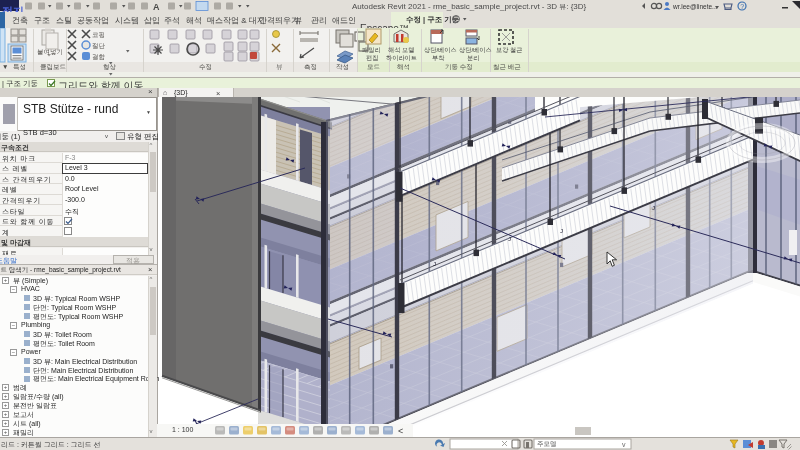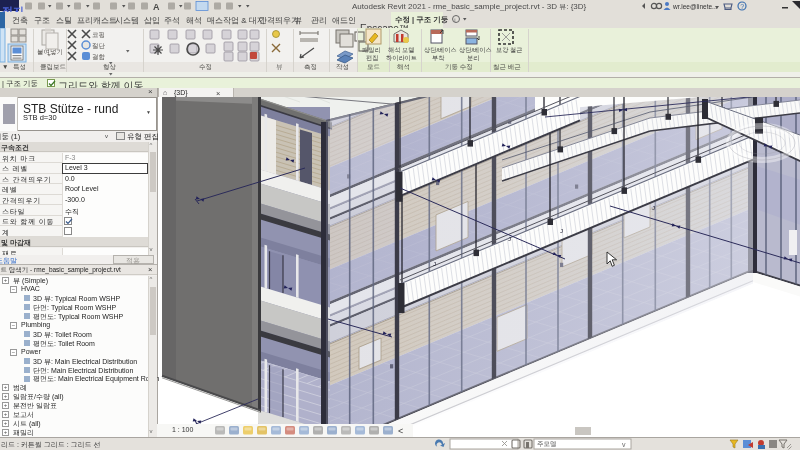--- a/index.html
+++ b/index.html
@@ -53,32 +53,32 @@
 <svg class="abs" style="left:714px;top:5px" width="8" height="6">
     <polygon points="1,1 5,1 3,4" fill="#555"></polygon>
   </svg>
 
 <div class="abs" style="left:0;top:12px;width:800px;height:16px;background:#e2dfd9"></div>
 <div class="abs" style="left:0;top:12px;width:5px;height:16px;background:#2c66a4"></div>
 <div class="abs" style="left:391px;top:12px;width:52px;height:16px;background:#e9f0d9"></div>
 <div class="txt" style="left:12px;top:15px;font-size:8px;color:#3a3a3a">건축</div>
 <div class="txt" style="left:34px;top:15px;font-size:8px;color:#3a3a3a">구조</div>
 <div class="txt" style="left:56px;top:15px;font-size:8px;color:#3a3a3a">스틸</div>
-<div class="txt" style="left:77px;top:15px;font-size:8px;color:#3a3a3a">프리캐스트</div>
+<div class="txt" style="left:77px;top:15px;font-size:8px;color:#3a3a3a">공동작업</div>
 <div class="txt" style="left:115px;top:15px;font-size:8px;color:#3a3a3a">시스템</div>
 <div class="txt" style="left:144px;top:15px;font-size:8px;color:#3a3a3a">삽입</div>
 <div class="txt" style="left:164px;top:15px;font-size:8px;color:#3a3a3a">주석</div>
 <div class="txt" style="left:186px;top:15px;font-size:8px;color:#3a3a3a">해석</div>
 <div class="txt" style="left:207px;top:15px;font-size:8px;color:#3a3a3a">매스작업 &amp; 대지</div>
 <div class="txt" style="left:259px;top:15px;font-size:8px;color:#3a3a3a">간격띄우기</div>
 <div class="txt" style="left:294px;top:15px;font-size:8px;color:#3a3a3a">뷰</div>
 <div class="txt" style="left:311px;top:15px;font-size:8px;color:#3a3a3a">관리</div>
 <div class="txt" style="left:332px;top:15px;font-size:8px;color:#3a3a3a">애드인</div>
 <div class="txt" style="left:360px;top:23px;font-size:10px;color:#3a3a3a">Enscape™</div>
-<div class="txt" style="left:395px;top:15px;font-size:7.5px;color:#333;font-weight:bold">수정 | 구조 기둥</div>
+<div class="txt" style="left:406px;top:15px;font-size:7.5px;color:#333;font-weight:bold">수정 | 구조 기둥</div>
 <svg class="abs" style="left:450px;top:14px" width="20" height="12">
     <circle cx="6" cy="5" r="3.5" fill="none" stroke="#666" stroke-width="1"></circle>
     <text x="4.2" y="7.5" font-size="6" fill="#666">i</text>
     <polygon points="13,4 16.5,4 14.75,6.5" fill="#555"></polygon>
   </svg>
 
 <div class="abs" style="left:0;top:28px;width:800px;height:50px;background:#f2f1ef"></div>
 <div class="abs" style="left:357px;top:28px;width:443px;height:50px;background:#e9f1da"></div>
 <div class="abs" style="left:0;top:62px;width:357px;height:10px;background:#e9e6e2"></div>
 <div class="abs" style="left:357px;top:62px;width:443px;height:10px;background:#e2ecce"></div>
@@ -871,21 +871,21 @@
   </svg>
 
 <div class="abs" style="left:0;top:88px;width:157px;height:9px;background:#d5d2cc"></div>
 <div class="txt" style="left:148px;top:87px;font-size:8px;color:#444">×</div>
 <div class="abs" style="left:0;top:97px;width:157px;height:340px;background:#f1efed"></div>
 <div class="abs" style="left:157px;top:88px;width:1px;height:349px;background:#a9a5a0"></div>
 <div class="abs" style="left:0;top:97px;width:157px;height:34px;background:#fff;border:1px solid #98948e"></div>
 <div class="abs" style="left:0;top:97px;width:18px;height:34px;background:#fbfbfa;border-right:1px solid #c5c2bc"></div>
 <div class="abs" style="left:3px;top:104px;width:12px;height:20px;background:#a0a0ac"></div>
 <div class="txt" style="left:23px;top:102px;font-size:12px;color:#222">STB Stütze - rund</div>
-<div class="txt" style="left:23px;top:113px;font-size:7.5px;color:#222">STB d=30</div>
+<div class="txt" style="left:23px;top:128px;font-size:7.5px;color:#222">STB d=30</div>
 <div class="txt" style="left:146px;top:109px;font-size:5px;color:#444">▼</div>
 <div class="txt" style="left:-6px;top:132px;font-size:7.5px;color:#222">기둥 (1)</div>
 <div class="txt" style="left:105px;top:133px;font-size:6px;color:#444">v</div>
 <div class="abs" style="left:116px;top:132px;width:9px;height:8px;border:1px solid #888;background:#e8e6e2"></div>
 <div class="txt" style="left:127px;top:132px;font-size:7.5px;color:#222">유형 편집</div>
 <div class="abs" style="left:0;top:142.0px;width:148px;height:9.6px;background:#dedbd6;border-bottom:1px solid #c9c6c0"></div>
 <div class="txt" style="left:1px;top:143.0px;font-size:7px;color:#333;font-weight:bold">구속조건</div>
 <div class="abs" style="left:0;top:152.6px;width:148px;height:10.6px;background:#f6f5f3;border-bottom:1px solid #dddad5"></div>
 <div class="abs" style="left:62px;top:152.6px;width:86px;height:10.6px;background:#fdfdfc;border-left:1px solid #dddad5"></div>
 <div class="txt" style="left:2px;top:153.8px;font-size:7px;letter-spacing:0.8px;color:#222">위치 마크</div>

